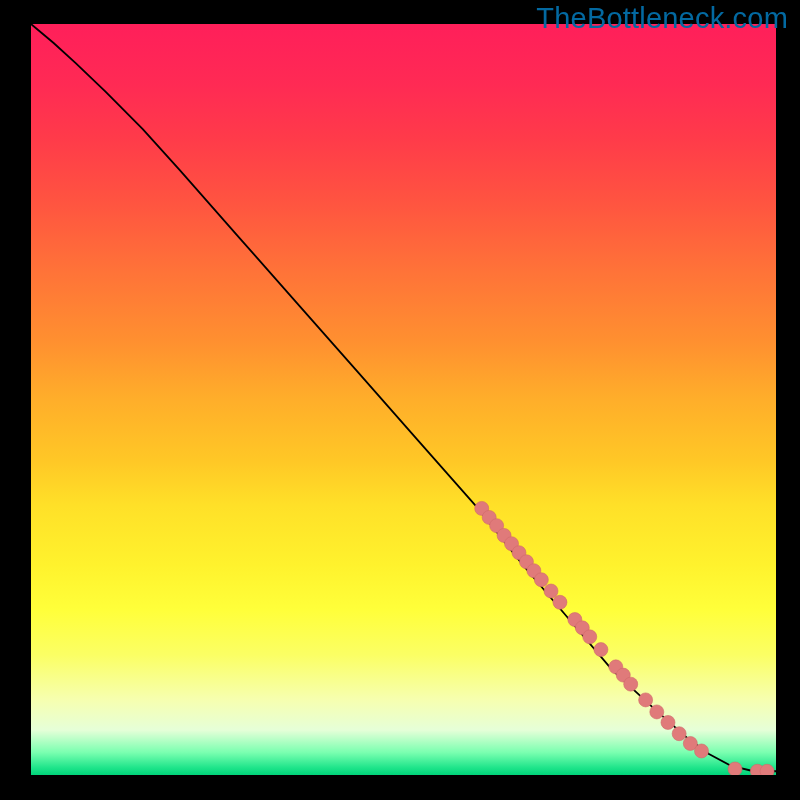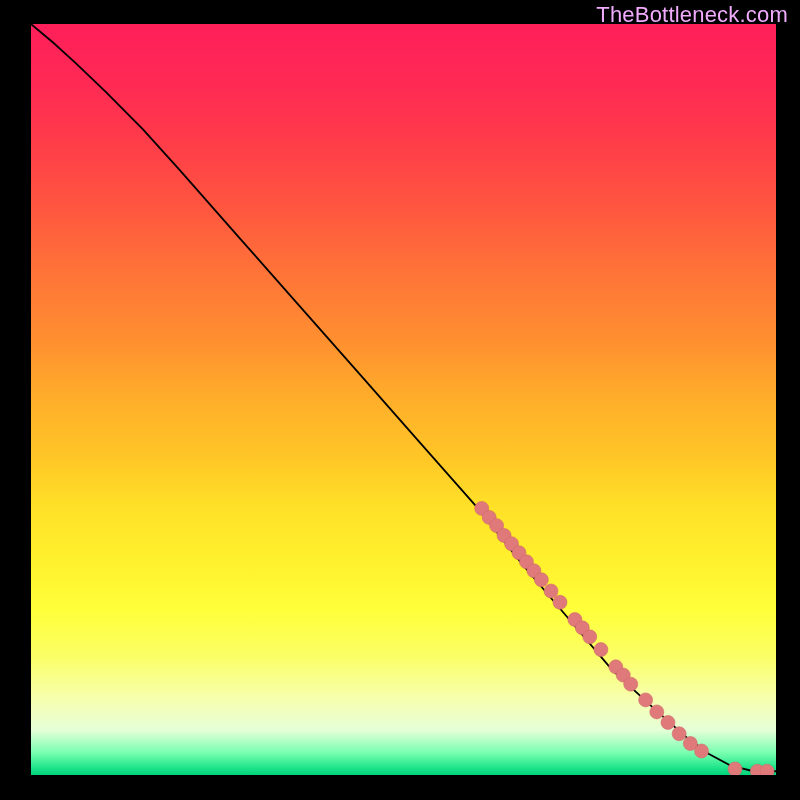--- a/index.html
+++ b/index.html
@@ -13,22 +13,22 @@
   }
   .frame {
     position: relative;
     width: 800px;
     height: 800px;
   }
   .watermark {
     position: absolute;
     top: 2px;
     right: 12px;
-    color: #f0abfc;
-    font-size: 22px;
+    color: #0369a1;
+    font-size: 29px;
     font-weight: 500;
     letter-spacing: 0.2px;
     z-index: 5;
   }
   .plot {
     position: absolute;
     left: 31px;
     top: 24px;
     width: 745px;
     height: 751px;

